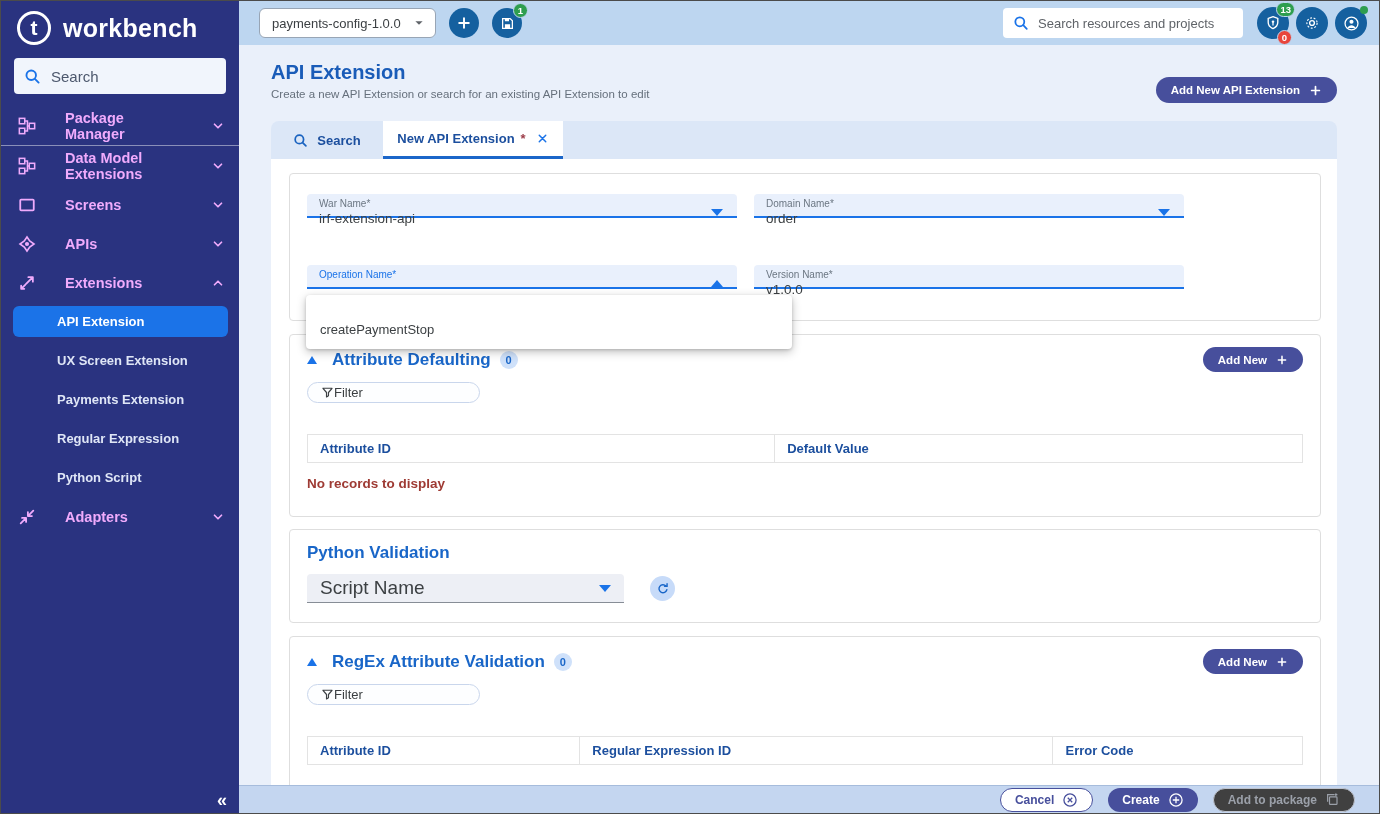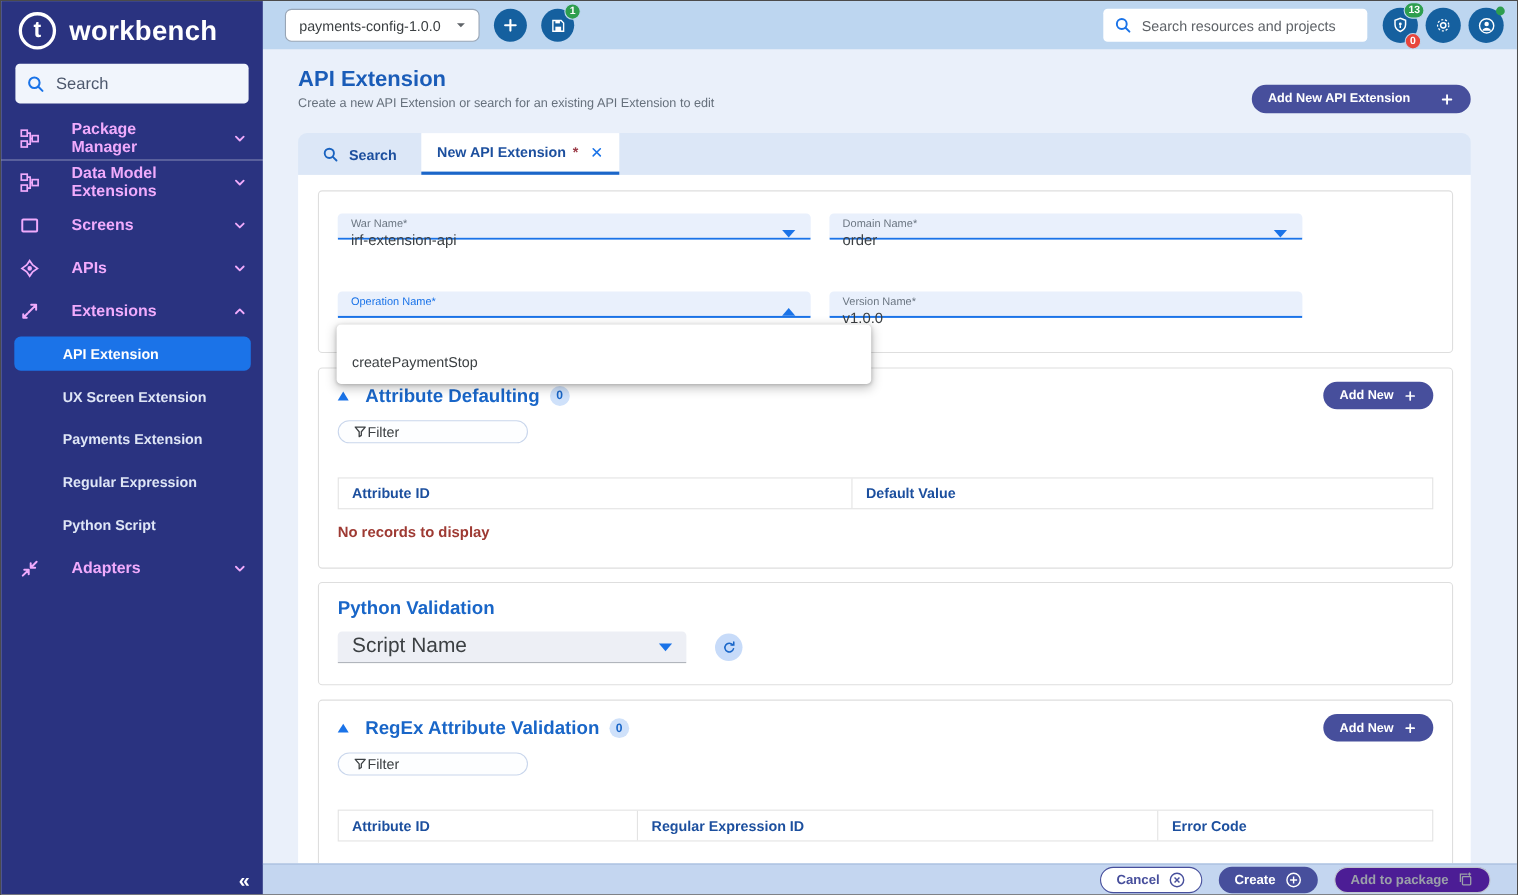--- a/index.html
+++ b/index.html
@@ -55,21 +55,21 @@
   .badge.red { background:#e8453c; bottom:-6px; right:-3px; }
   .dot { position:absolute; width:8px; height:8px; border-radius:50%; background:#2e9e4f; top:-1px; right:-1px; }
 
   
   .main { position:absolute; left:238px; top:44px; right:0; bottom:28px; background:#eaf0fa; overflow:hidden; }
   .page-header { position:absolute; top:16px; left:32px; right:42px; }
   .page-title { font-size:20px; font-weight:bold; color:#1a5cb8; }
   .page-subtitle { font-size:11.5px; color:#66707c; margin-top:4px; }
   .add-ext-btn { position:absolute; right:0; top:16px; height:26px; border-radius:14px; background:#474f9c;
                  color:#fff; border:none; font-size:11.5px; font-weight:bold; display:flex; align-items:center;
-                 gap:27px; padding:0 15px; cursor:pointer; font-family:"Liberation Sans",sans-serif; }
+                 gap:9px; padding:0 15px; cursor:pointer; font-family:"Liberation Sans",sans-serif; }
 
   .tabs-and-content { position:absolute; left:32px; right:42px; top:76px; bottom:0; display:flex; flex-direction:column; }
   .tabstrip { height:38px; background:#dce7f7; border-radius:8px 8px 0 0; display:flex; flex:none; }
   .tab { display:flex; align-items:center; justify-content:center; gap:9px; font-size:13px; font-weight:bold;
          color:#1c4f9e; cursor:pointer; }
   .tab.search-tab { width:112px; }
   .tab.active-tab { width:180px; background:#fff; border-bottom:3px solid #1b66c9; gap:6px; }
   .tab-dirty { color:#9c3c48; font-weight:bold; }
   .tab-close { margin-left:4px; display:flex; cursor:pointer; }
 
@@ -124,21 +124,21 @@
                  display:flex; align-items:center; justify-content:center; cursor:pointer; color:#1966c8; }
 
   
   .footerbar { position:absolute; left:238px; right:0; bottom:0; height:28px; background:#c4d6f0;
                border-top:1px solid #a6bcdc; display:flex; align-items:center; justify-content:flex-end;
                gap:15px; padding-right:24px; }
   .f-btn { height:24px; border-radius:12px; font-size:12px; font-weight:bold; display:flex; align-items:center;
            gap:8px; padding:0 14px; cursor:pointer; font-family:"Liberation Sans",sans-serif; }
   .f-cancel { background:#fff; color:#474f9c; border:1.5px solid #474f9c; }
   .f-create { background:#474f9c; color:#fff; border:none; }
-  .f-package { background:#4c1d95; color:#9ba0a9; border:1px solid #bfc4cf; cursor:default; }
+  .f-package { background:#404040; color:#9ba0a9; border:1px solid #bfc4cf; cursor:default; }
 </style>
 </head>
 <body>
 
 <div class="app">
 
   <div class="sidebar">
     <div class="logo-row">
       <div class="logo-circle">t</div>
       <div class="logo-text">workbench</div>

